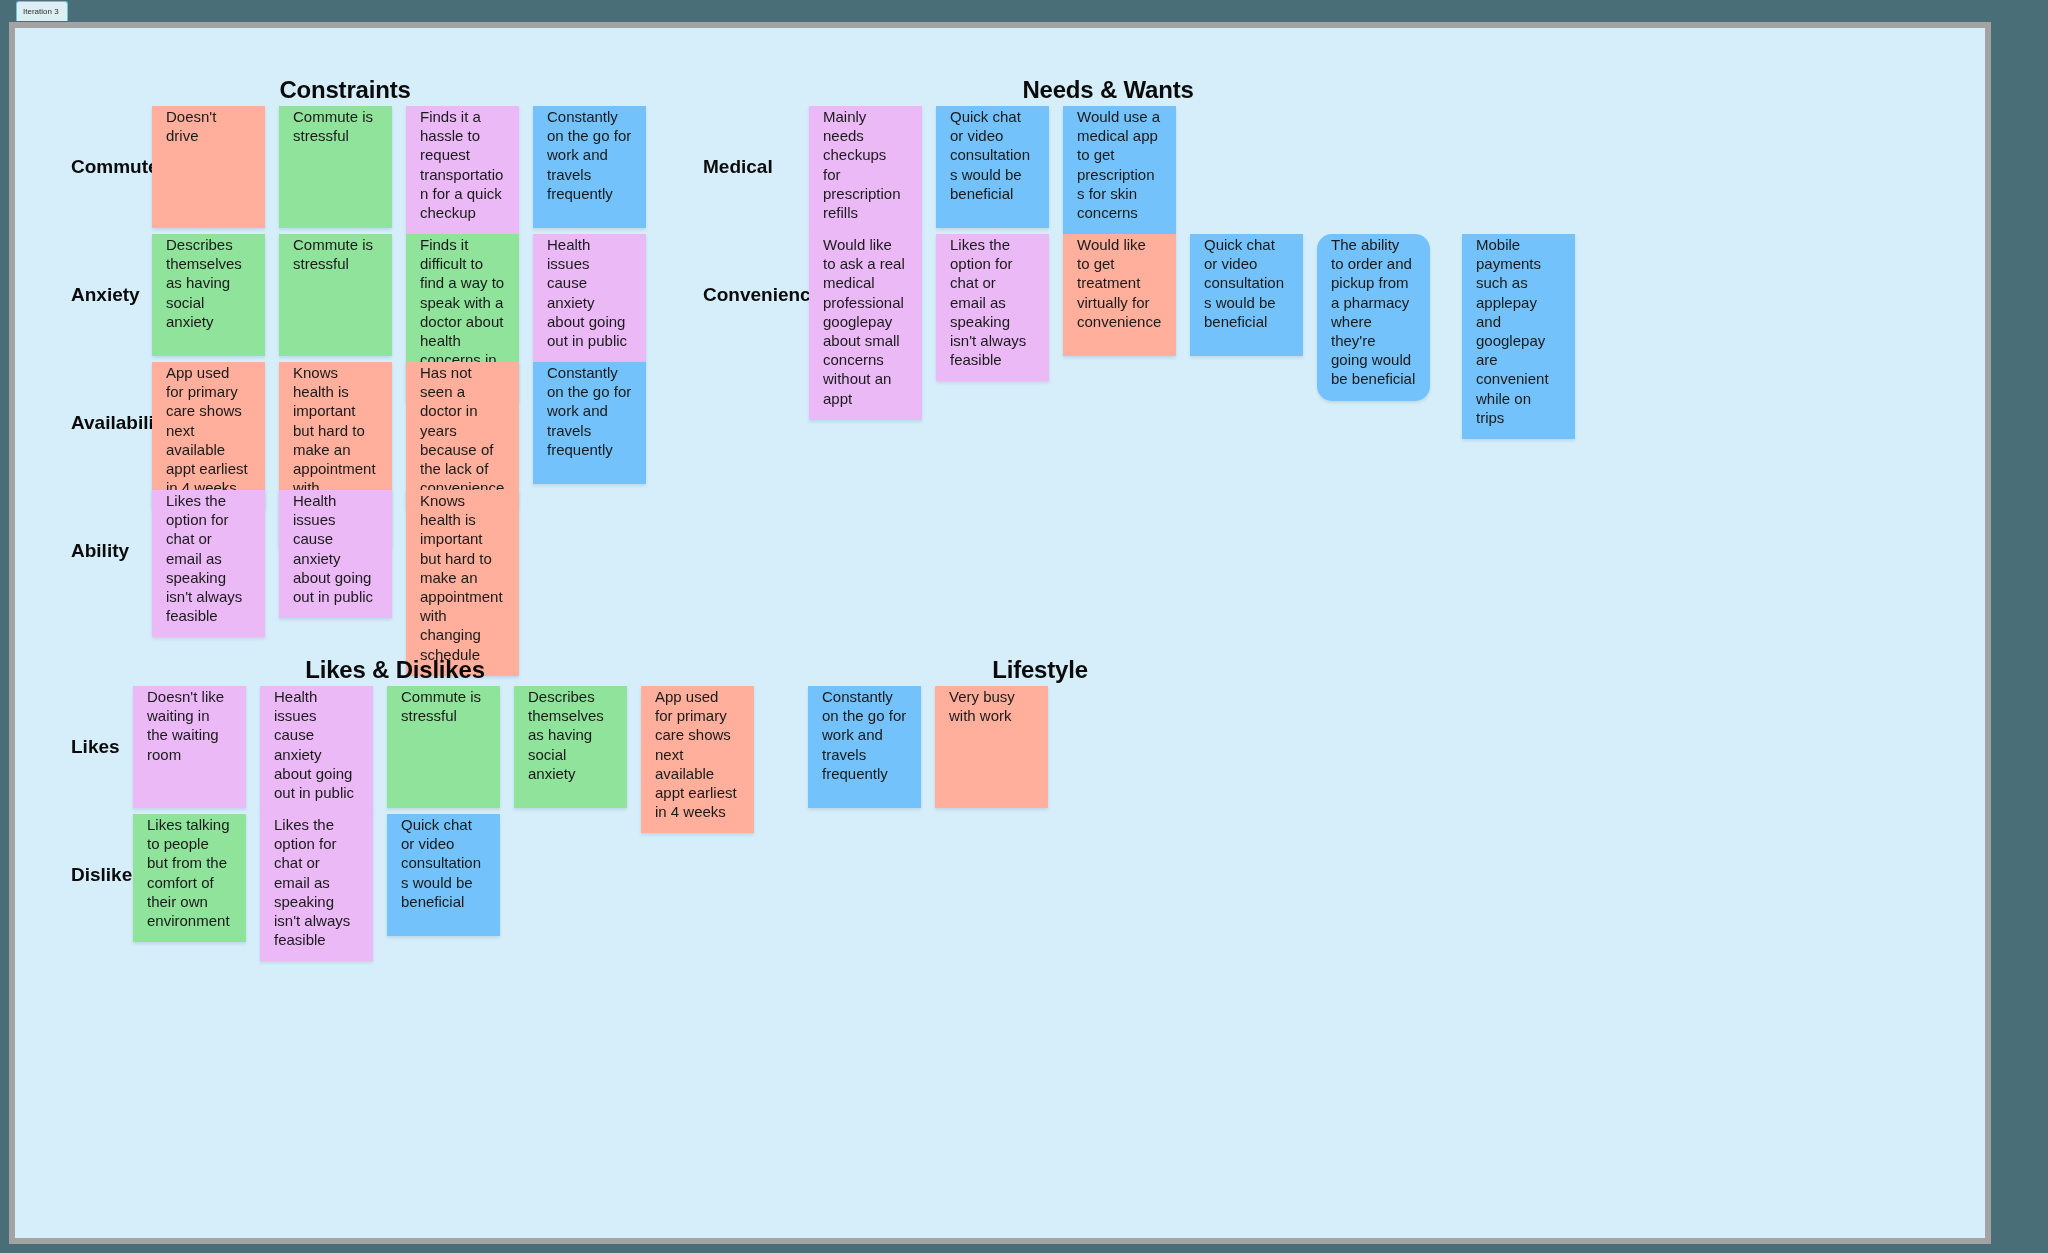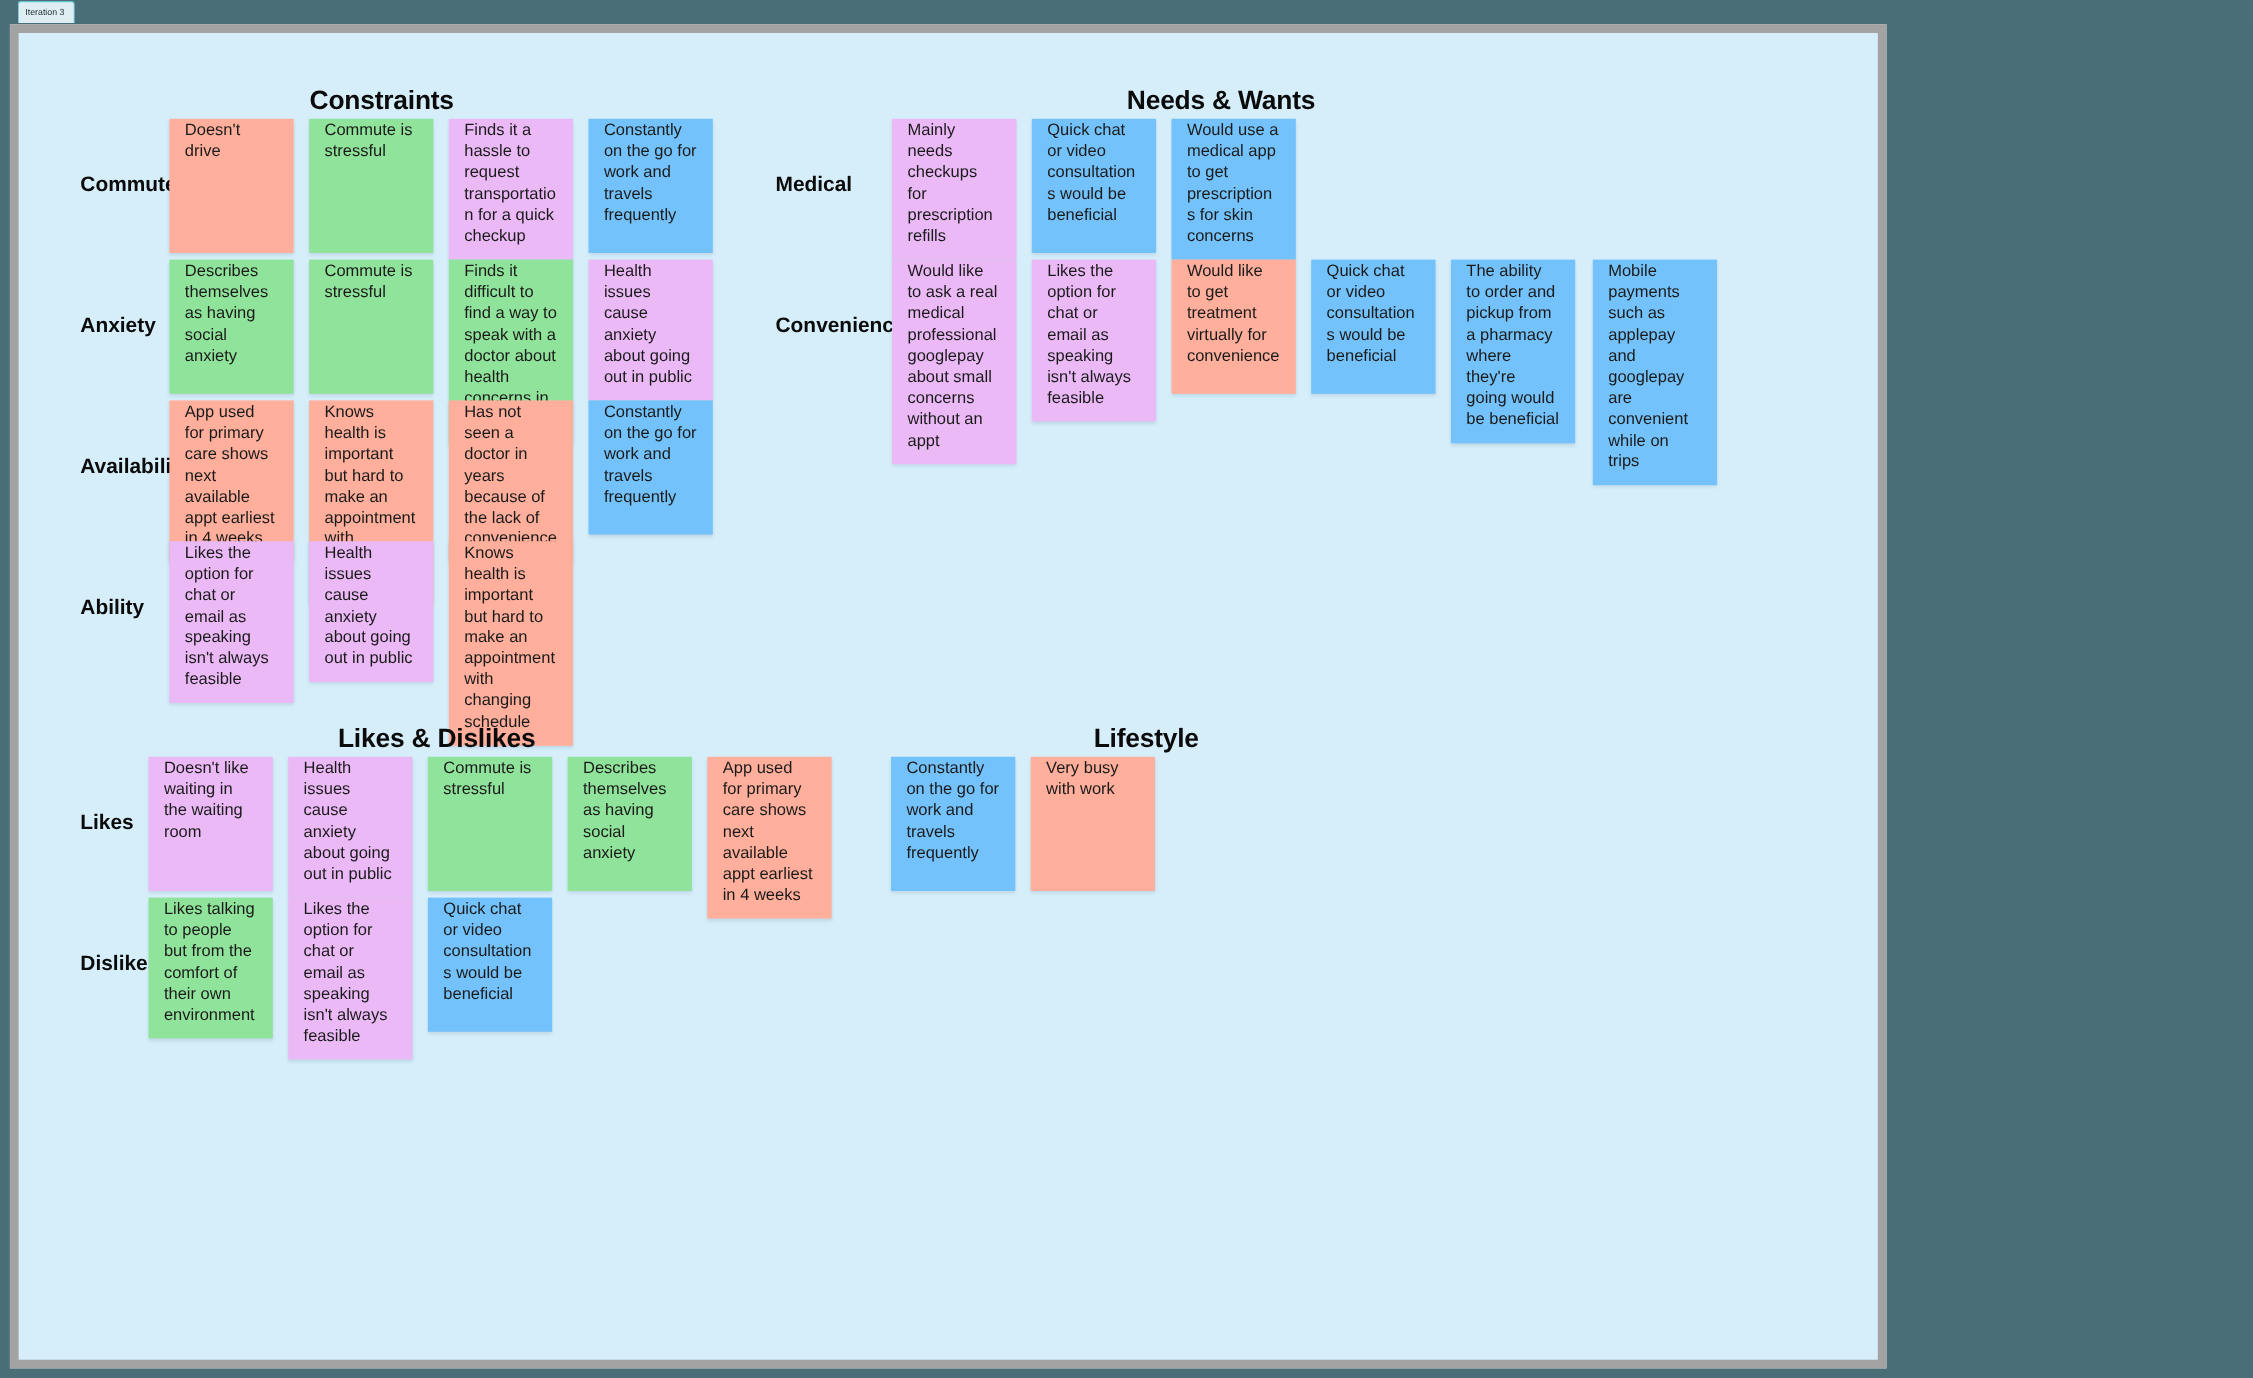--- a/index.html
+++ b/index.html
@@ -47,23 +47,23 @@
     padding-left: 6px;
     box-sizing: border-box;
     white-space: nowrap;
     overflow: hidden;
   }
 
   #canvas-frame {
     position: absolute;
     left: 9px;
     top: 22px;
-    width: 1706px;
+    width: 1982px;
     height: 1222px;
-    border: 8px solid #a3a3a3;
+    border: 6px solid #a3a3a3;
     box-sizing: border-box;
     background: #d6eefa;
     overflow: hidden;
     text-decoration: underline;
   }
 
   #board {
     position: relative;
     width: 100%;
     height: 100%;
@@ -167,21 +167,21 @@
             <div class="note c-purple" style="width: 113px; min-height: 122px; margin-right: 14px;">Mainly needs checkups for prescription refills</div>
             <div class="note c-blue" style="width: 113px; min-height: 122px; margin-right: 14px;">Quick chat or video consultations would be beneficial</div>
             <div class="note c-blue" style="width: 113px; min-height: 122px; margin-right: 14px;">Would use a medical app to get prescriptions for skin concerns</div>
           </div>
           <div class="row-label" style="left: 688px; top: 267px;">Convenience</div>
           <div class="row" style="left: 794px; top: 206px;">
             <div class="note c-purple" style="width: 113px; min-height: 122px; margin-right: 14px;">Would like to ask a real medical professional googlepay about small concerns without an appt</div>
             <div class="note c-purple" style="width: 113px; min-height: 122px; margin-right: 14px;">Likes the option for chat or email as speaking isn't always feasible</div>
             <div class="note c-salmon" style="width: 113px; min-height: 122px; margin-right: 14px;">Would like to get treatment virtually for convenience</div>
             <div class="note c-blue" style="width: 113px; min-height: 122px; margin-right: 14px;">Quick chat or video consultations would be beneficial</div>
-            <div class="note c-blue" style="width: 113px; min-height: 122px; margin-right: 16px;">The ability to order and pickup from a pharmacy where they're going would be beneficial</div>
+            <div class="note c-blue" style="width: 113px; min-height: 122px; margin-right: 32px; border-radius: 15px;">The ability to order and pickup from a pharmacy where they're going would be beneficial</div>
             <div class="note c-blue" style="width: 113px; min-height: 122px; margin-right: 14px;">Mobile payments such as applepay and googlepay are convenient while on trips</div>
           </div>
         </div>
         <div class="quadrant" style="left: 0px; top: 0px; width: 100%; height: 100%;">
           <div class="quadrant-title" style="left: 380px; top: 628px;">Likes &amp; Dislikes</div>
           <div class="row-label" style="left: 56px; top: 719px;">Likes</div>
           <div class="row" style="left: 118px; top: 658px;">
             <div class="note c-purple" style="width: 113px; min-height: 122px; margin-right: 14px;">Doesn't like waiting in the waiting room</div>
             <div class="note c-purple" style="width: 113px; min-height: 122px; margin-right: 14px;">Health issues cause anxiety about going out in public</div>
             <div class="note c-green" style="width: 113px; min-height: 122px; margin-right: 14px;">Commute is stressful</div>

